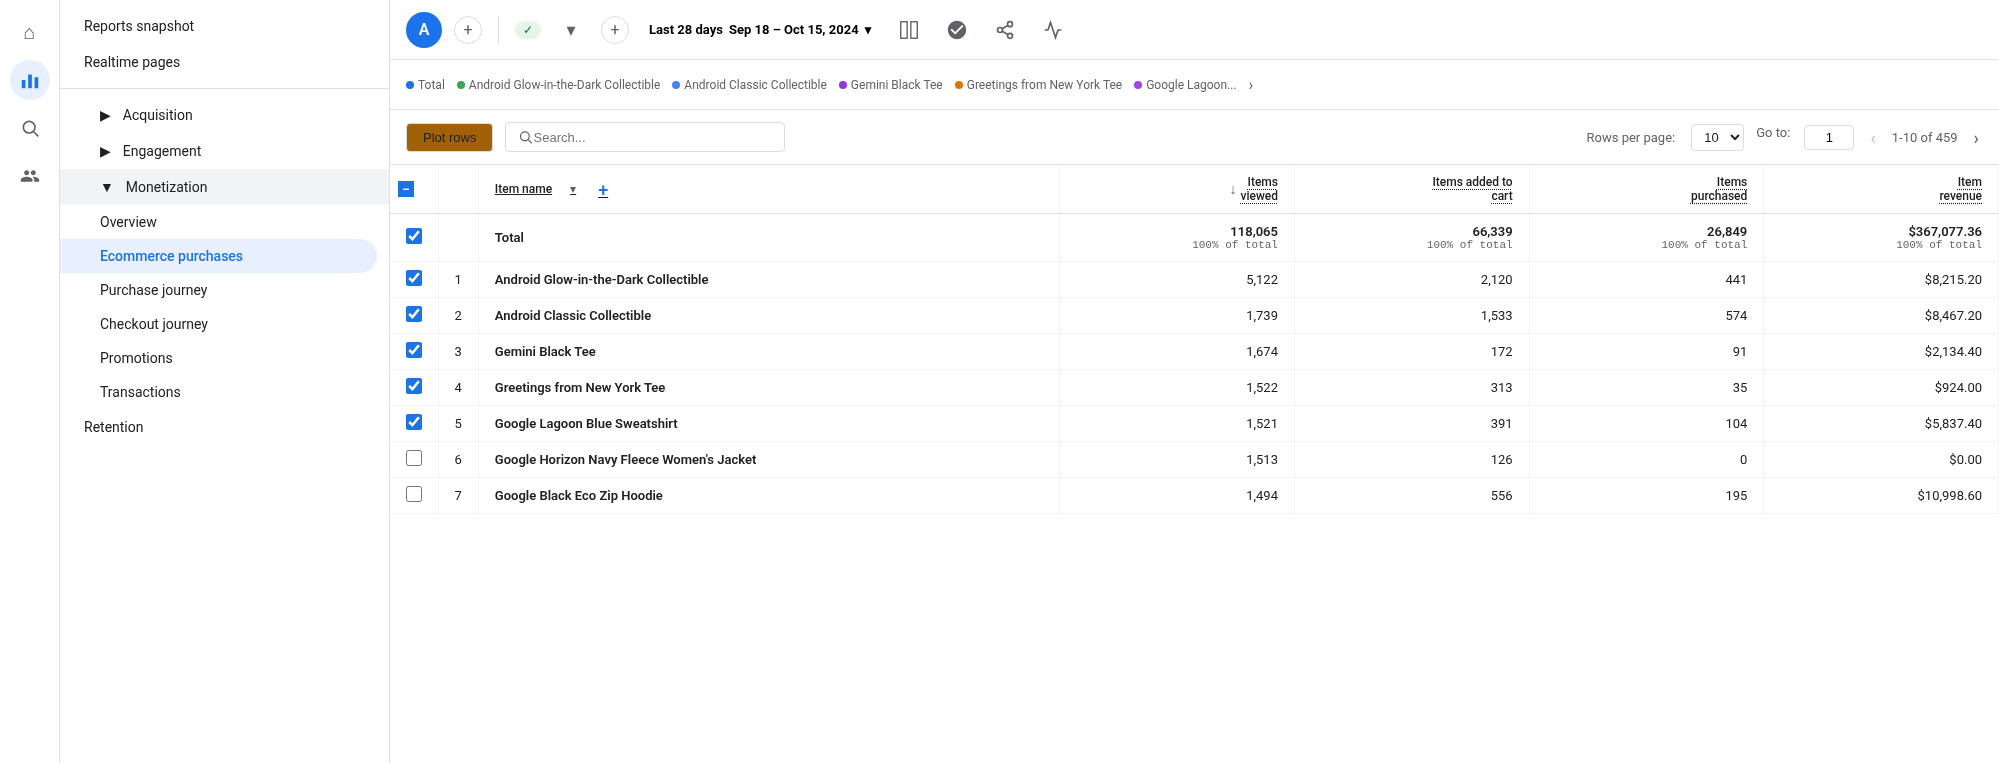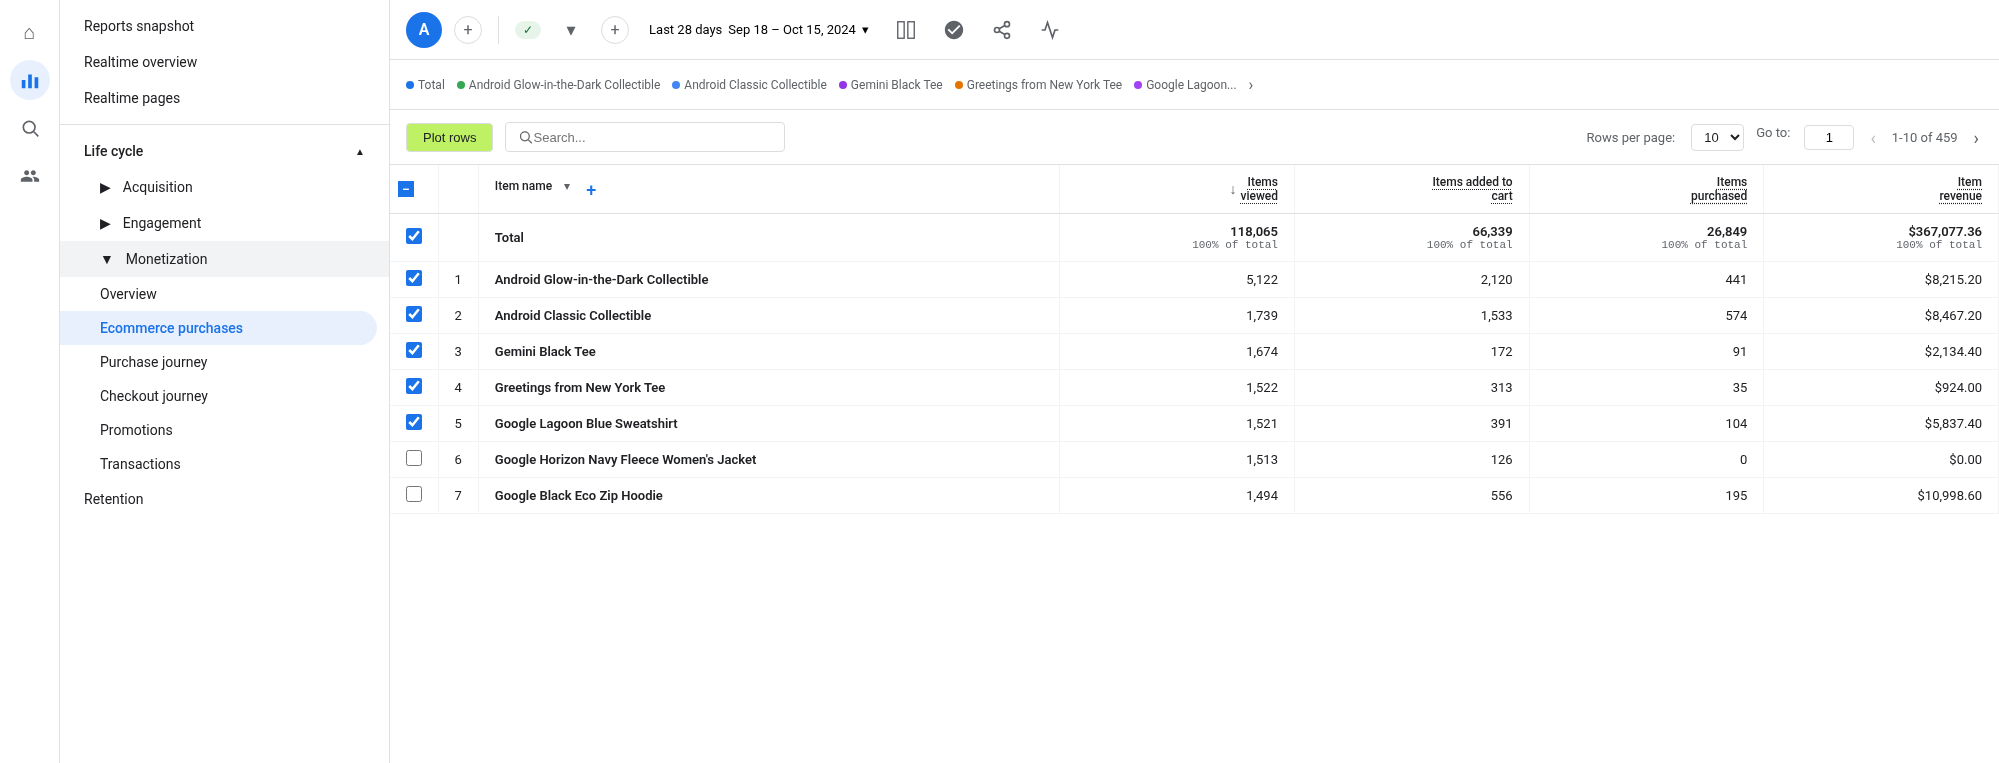--- a/index.html
+++ b/index.html
@@ -121,20 +121,21 @@
       font-weight: 400;
       flex: 1;
     }
     .date-range {
       display: flex;
       align-items: center;
       gap: 6px;
       cursor: pointer;
       padding: 6px 8px;
       border-radius: 4px;
+      font-weight: bold;
     }
     .header-icon-btn {
       width: 36px;
       height: 36px;
       border-radius: 50%;
       display: flex;
       align-items: center;
       justify-content: center;
       cursor: pointer;
       color: #5f6368;
@@ -185,21 +186,21 @@
     }
     .table-toolbar {
       display: flex;
       align-items: center;
       gap: 12px;
       padding: 12px 16px;
       border-bottom: 1px solid #e0e0e0;
     }
     .plot-rows-btn {
       border: 1px solid #dadce0;
-      background: #bef264;
+      background: #a16207;
       padding: 6px 16px;
       border-radius: 4px;
       cursor: pointer;
       font-size: 13px;
       color: #202124;
     }
     .search-box {
       display: flex;
       align-items: center;
       gap: 0;
@@ -298,22 +299,23 @@
     }
     .checkbox {
       width: 16px;
       height: 16px;
       cursor: pointer;
       accent-color: #1a73e8;
     }
     .num-cell { color: #5f6368; font-size: 12px; }
     .col-name-cell {
       display: flex;
-      align-items: flex-start;
-      gap: 12px;
+      align-items: center;
+      gap: 18px;
+      text-decoration: underline;
     }
     .add-col-btn {
       color: #1a73e8;
       cursor: pointer;
       font-size: 18px;
       margin-left: 4px;
     }
     .minus-icon {
       width: 16px;
       height: 16px;
@@ -356,30 +358,23 @@
         <path d="M16 11c1.66 0 2.99-1.34 2.99-3S17.66 5 16 5c-1.66 0-3 1.34-3 3s1.34 3 3 3zm-8 0c1.66 0 2.99-1.34 2.99-3S9.66 5 8 5C6.34 5 5 6.34 5 8s1.34 3 3 3zm0 2c-2.33 0-7 1.17-7 3.5V19h14v-2.5c0-2.33-4.67-3.5-7-3.5zm8 0c-.29 0-.62.02-.97.05 1.16.84 1.97 1.97 1.97 3.45V19h6v-2.5c0-2.33-4.67-3.5-7-3.5z"></path>
       </svg>
   </div>
 </div>
 
 <div class="nav-sidebar">
   <div class="nav-item">
     <span>Reports snapshot</span>
   </div>
   <div class="nav-item">
-    <span>Realtime overview</span>
-  </div>
-  <div class="nav-item">
     <span>Realtime pages</span>
   </div>
   <div class="nav-divider"></div>
-  <div class="nav-section-header">
-    <span>Life cycle</span>
-    <span class="expand-arrow">▲</span>
-  </div>
   <div class="nav-item" style="padding-left:40px;">
     <span style="margin-right:4px;">▶</span>
     <span>Acquisition</span>
   </div>
   <div class="nav-item" style="padding-left:40px;">
     <span style="margin-right:4px;">▶</span>
     <span>Engagement</span>
   </div>
   <div class="nav-item" style="padding-left:40px; background:#f1f3f4;">
     <span style="margin-right:4px;">▼</span>

